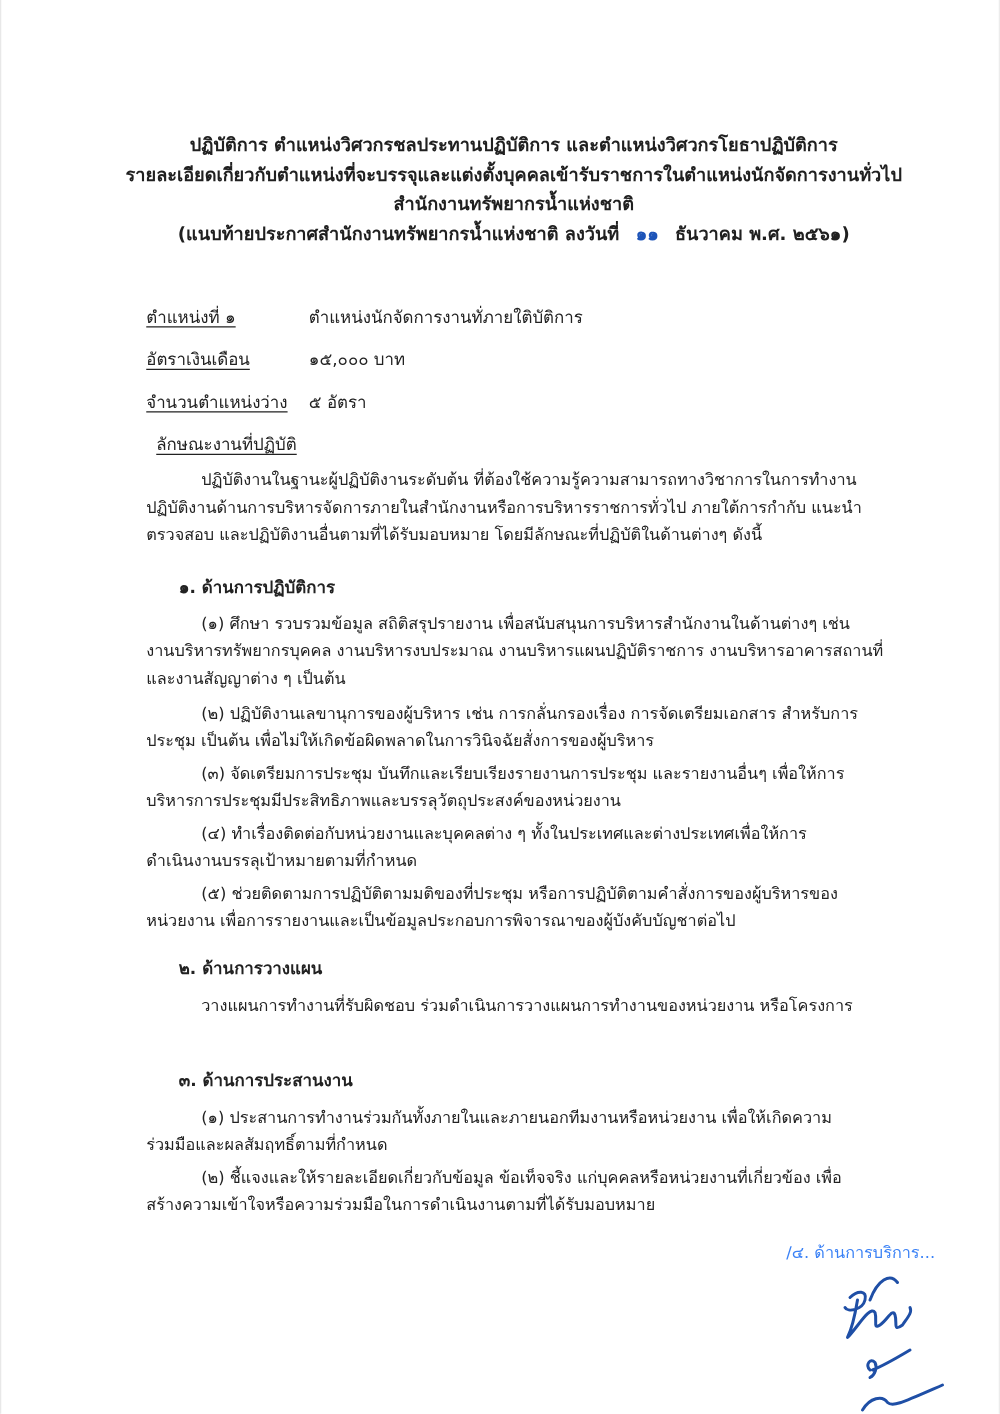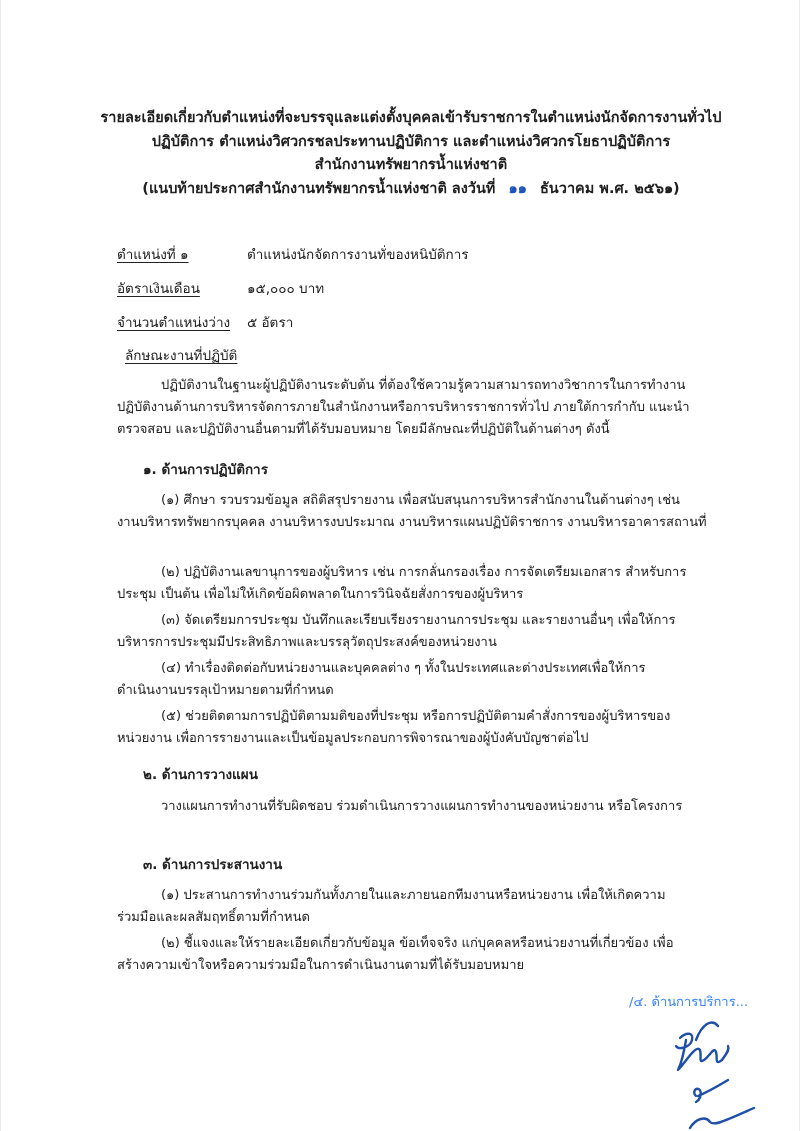--- a/index.html
+++ b/index.html
@@ -55,33 +55,33 @@
       position: absolute; left: 628px; top: 991px; font-size: 13px; color: #3b82f6; white-space: nowrap;
     }
     .signature { position: absolute; left: 655px; top: 1010px; width: 110px; height: 121px; }
   </style>
 </head>
 <body>
 
 <div class="page">
 
   <div class="title-block">
+    <div class="line">ปฏิบัติการ ตำแหน่งวิศวกรชลประทานปฏิบัติการ และตำแหน่งวิศวกรโยธาปฏิบัติการ</div>
     <div class="line">รายละเอียดเกี่ยวกับตำแหน่งที่จะบรรจุและแต่งตั้งบุคคลเข้ารับราชการในตำแหน่งนักจัดการงานทั่วไป</div>
-    <div class="line">ปฏิบัติการ ตำแหน่งวิศวกรชลประทานปฏิบัติการ และตำแหน่งวิศวกรโยธาปฏิบัติการ</div>
     <div class="line">สำนักงานทรัพยากรน้ำแห่งชาติ</div>
     <div class="line">
       <span>(แนบท้ายประกาศสำนักงานทรัพยากรน้ำแห่งชาติ  ลงวันที่</span>
       <span class="stamp-day">๑๑</span>
       <span>ธันวาคม พ.ศ. ๒๕๖๑)</span>
     </div>
   </div>
 
   <div class="field-row" style="top:244px;">
     <span class="label">ตำแหน่งที่ ๑</span>
-    <span class="value">ตำแหน่งนักจัดการงานทั่ของหนิบัติการ</span>
+    <span class="value">ตำแหน่งนักจัดการงานทั่ภายใติบัติการ</span>
   </div>
   <div class="field-row" style="top:278px;">
     <span class="label">อัตราเงินเดือน</span>
     <span class="value">๑๕,๐๐๐ บาท</span>
   </div>
   <div class="field-row" style="top:312px;">
     <span class="label">จำนวนตำแหน่งว่าง</span>
     <span class="value">๕  อัตรา</span>
   </div>
 
@@ -91,20 +91,21 @@
     <span class="first">ปฏิบัติงานในฐานะผู้ปฏิบัติงานระดับต้น ที่ต้องใช้ความรู้ความสามารถทางวิชาการในการทำงาน</span>
     <span class="cont">ปฏิบัติงานด้านการบริหารจัดการภายในสำนักงานหรือการบริหารราชการทั่วไป ภายใต้การกำกับ แนะนำ</span>
     <span class="cont">ตรวจสอบ และปฏิบัติงานอื่นตามที่ได้รับมอบหมาย โดยมีลักษณะที่ปฏิบัติในด้านต่างๆ ดังนี้</span>
   </div>
 
   <div class="sec-title" style="top:458px;">๑. ด้านการปฏิบัติการ</div>
 
   <div class="para" style="top:489px;">
     <span class="first item">(๑) ศึกษา รวบรวมข้อมูล สถิติสรุปรายงาน เพื่อสนับสนุนการบริหารสำนักงานในด้านต่างๆ  เช่น</span>
     <span class="cont">งานบริหารทรัพยากรบุคคล งานบริหารงบประมาณ งานบริหารแผนปฏิบัติราชการ งานบริหารอาคารสถานที่</span>
+    <span class="cont">และงานสัญญาต่าง ๆ เป็นต้น</span>
   </div>
   <div class="para" style="top:561px;">
     <span class="first item">(๒) ปฏิบัติงานเลขานุการของผู้บริหาร เช่น การกลั่นกรองเรื่อง การจัดเตรียมเอกสาร สำหรับการ</span>
     <span class="cont">ประชุม เป็นต้น เพื่อไม่ให้เกิดข้อผิดพลาดในการวินิจฉัยสั่งการของผู้บริหาร</span>
   </div>
   <div class="para" style="top:609px;">
     <span class="first item">(๓) จัดเตรียมการประชุม บันทึกและเรียบเรียงรายงานการประชุม และรายงานอื่นๆ เพื่อให้การ</span>
     <span class="cont">บริหารการประชุมมีประสิทธิภาพและบรรลุวัตถุประสงค์ของหน่วยงาน</span>
   </div>
   <div class="para" style="top:657px;">

